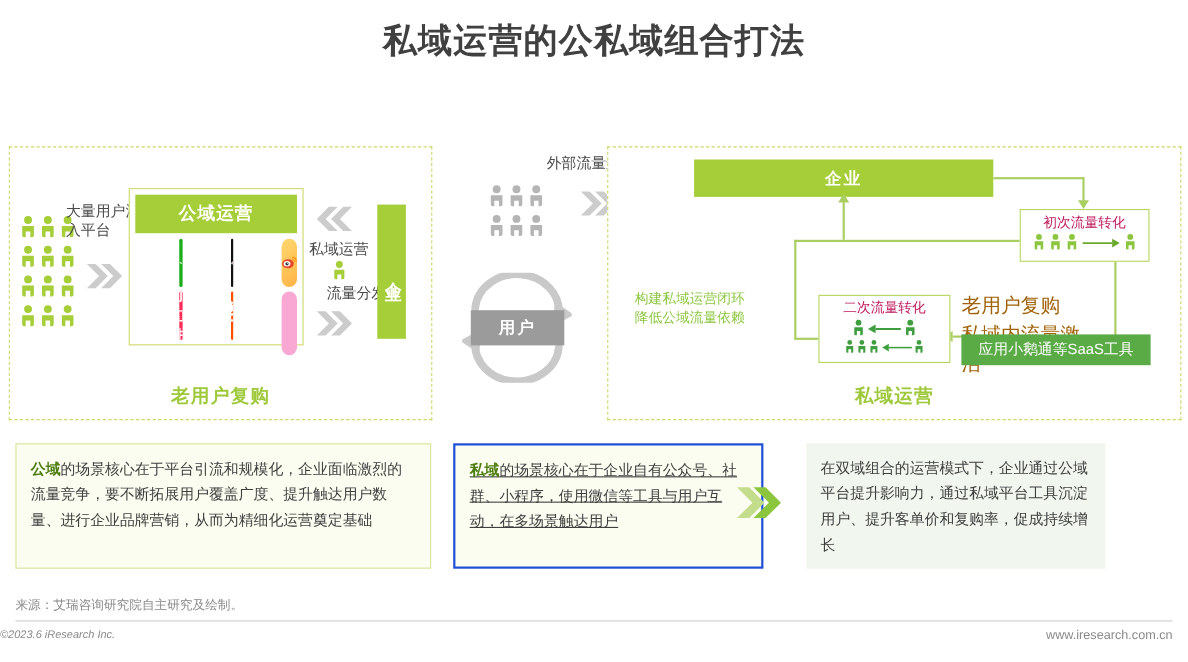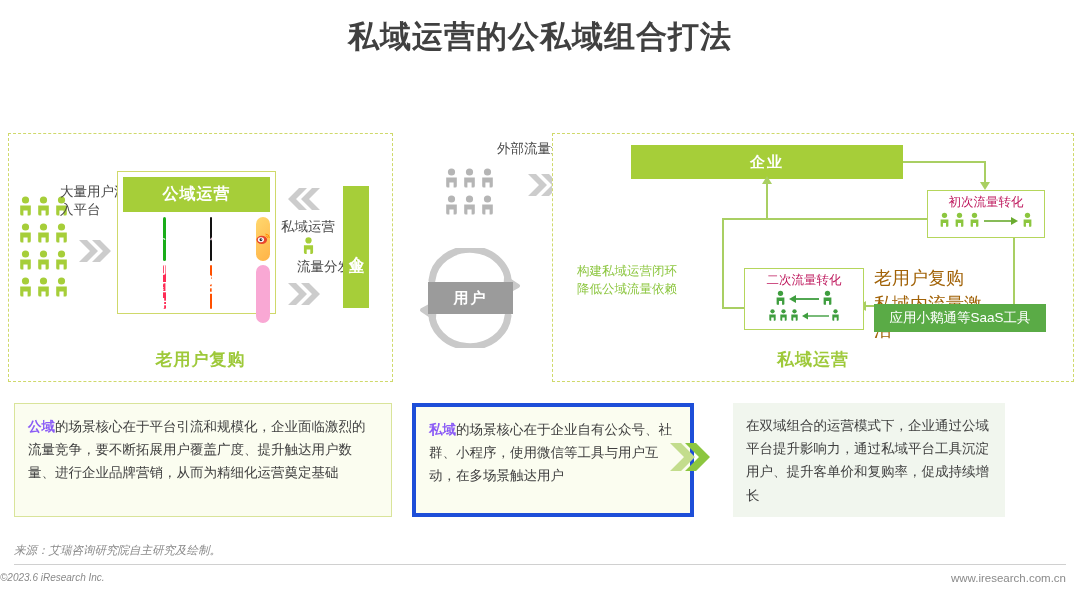--- a/index.html
+++ b/index.html
@@ -91,27 +91,27 @@
   
   .ln{position:absolute;background:#a9cf63;}
   .arrowhead{position:absolute;width:0;height:0;}
 
   
   .bbox{
     position:absolute;box-sizing:border-box;font-size:13.5px;line-height:1.72;color:#3f3f3f;
     padding:11px 13px;
   }
   #bbox1{left:14px;top:403px;width:378px;height:114px;background:#fbfdf0;border:1px solid #d9e49a;}
-  #bbox2{left:412px;top:403px;width:282px;height:114px;background:#fbfdf0;border:4px solid #1d4ed8;}
+  #bbox2{left:412px;top:403px;width:282px;height:114px;background:#fbfdf0;border:2px solid #1d4ed8;text-decoration:underline;}
   #bbox3{left:733px;top:403px;width:272px;height:114px;background:#f1f6ee;border:none;}
-  .hl{color:#8b5cf6;font-weight:bold;text-align:center;}
+  .hl{color:#4d7c0f;font-weight:bold;text-align:center;}
   #bottom-arrow{left:668px;top:440px;}
 
   
-  #source{position:absolute;left:14px;top:543px;font-size:11.5px;color:#8a8a8a;font-style:italic;}
+  #source{position:absolute;left:14px;top:543px;font-size:11.5px;color:#8a8a8a;}
   #rule{position:absolute;left:14px;top:564px;width:1052px;height:1px;background:#d0d0d0;}
   #copyright{position:absolute;left:0;top:572px;font-size:10px;color:#8a8a8a;font-style:italic;}
   #website{position:absolute;right:14px;top:572px;font-size:11.5px;color:#8a8a8a;}
 </style>
 </head>
 <body>
 
 <div class="page">
 
   <div class="title">私域运营的公私域组合打法</div>

